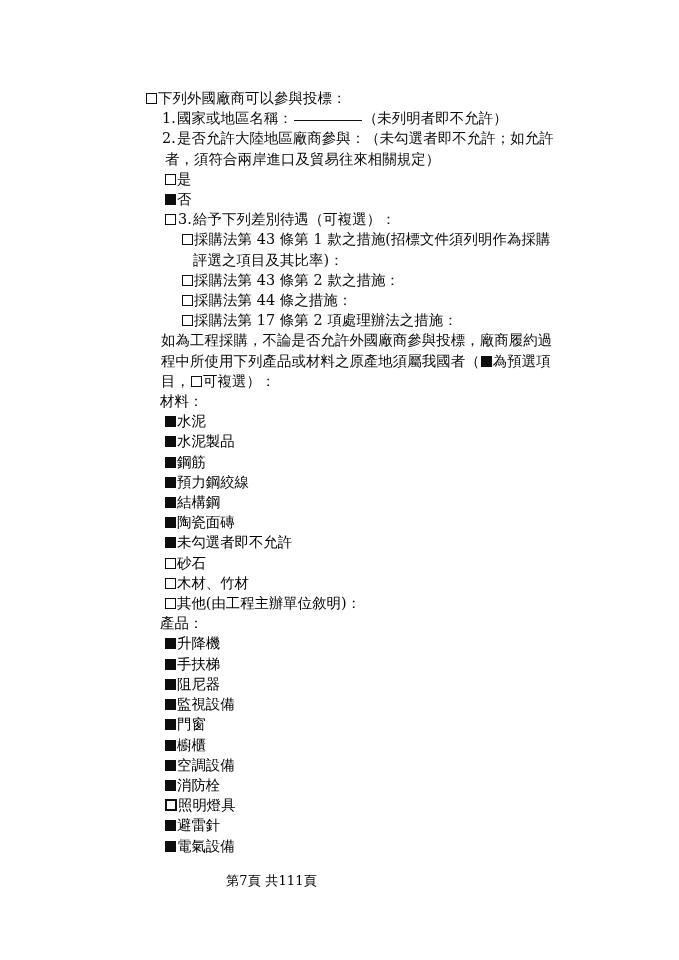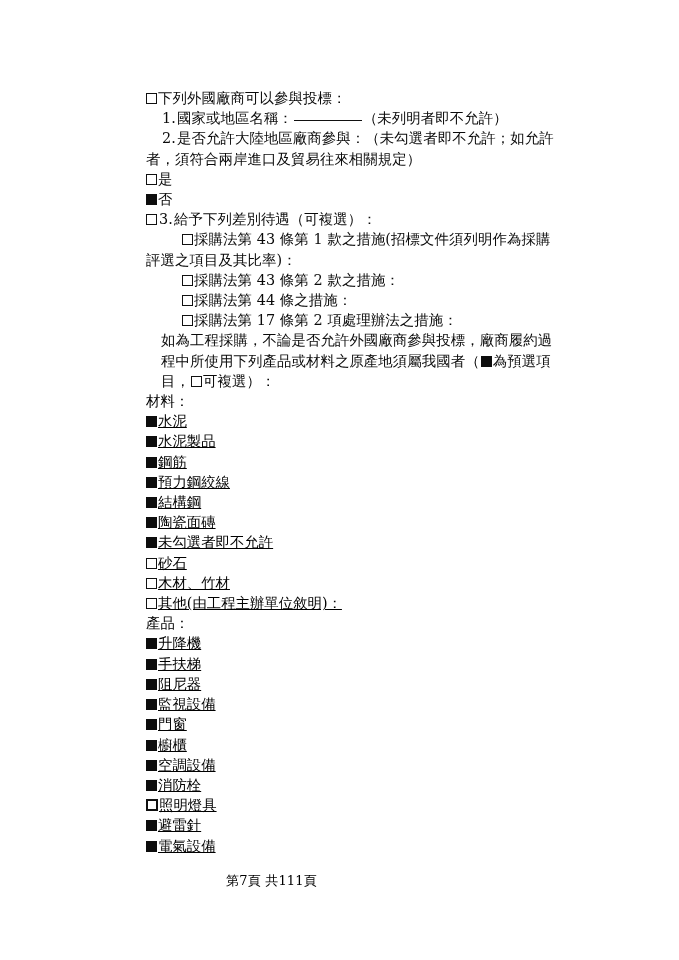--- a/index.html
+++ b/index.html
@@ -38,23 +38,23 @@
     font-size: 14.4px;
     line-height: 20.2px;
     letter-spacing: 0.1px;
     white-space: nowrap;
     color: #0a0a0a;
   }
 
   
   .ind0 { margin-left: 0px; }
   .ind1 { margin-left: 15px; }
-  .ind2 { }
+  .ind2 { margin-left: 19px; }
   .ind3 { margin-left: 36px; }
-  .ind4 { }
+  .ind4 { margin-left: 47px; }
 
   
   .cbox {
     display: inline-block;
     width: 11px;
     height: 11px;
     box-sizing: border-box;
     border: 1.4px solid #111;
     background: #ffffff;
     vertical-align: -1px;
@@ -97,30 +97,30 @@
     width: 68px;
     border-bottom: 1.2px solid #111;
     vertical-align: 2px;
     margin: 0 1px;
   }
 
   
   .section-head {
     font-size: 14.4px;
     line-height: 20.2px;
-    margin-left: 0px;
+    margin-left: 14px;
     white-space: nowrap;
   }
 
   
   .cb-row {
     font-size: 14.4px;
     line-height: 20.2px;
+    margin-left: 19px;
     white-space: nowrap;
-    text-decoration: underline;
   }
 
   
   .footer {
     position: absolute;
     left: 0;
     top: 872px;
     width: 543px;
     text-align: center;
     font-size: 13px;

